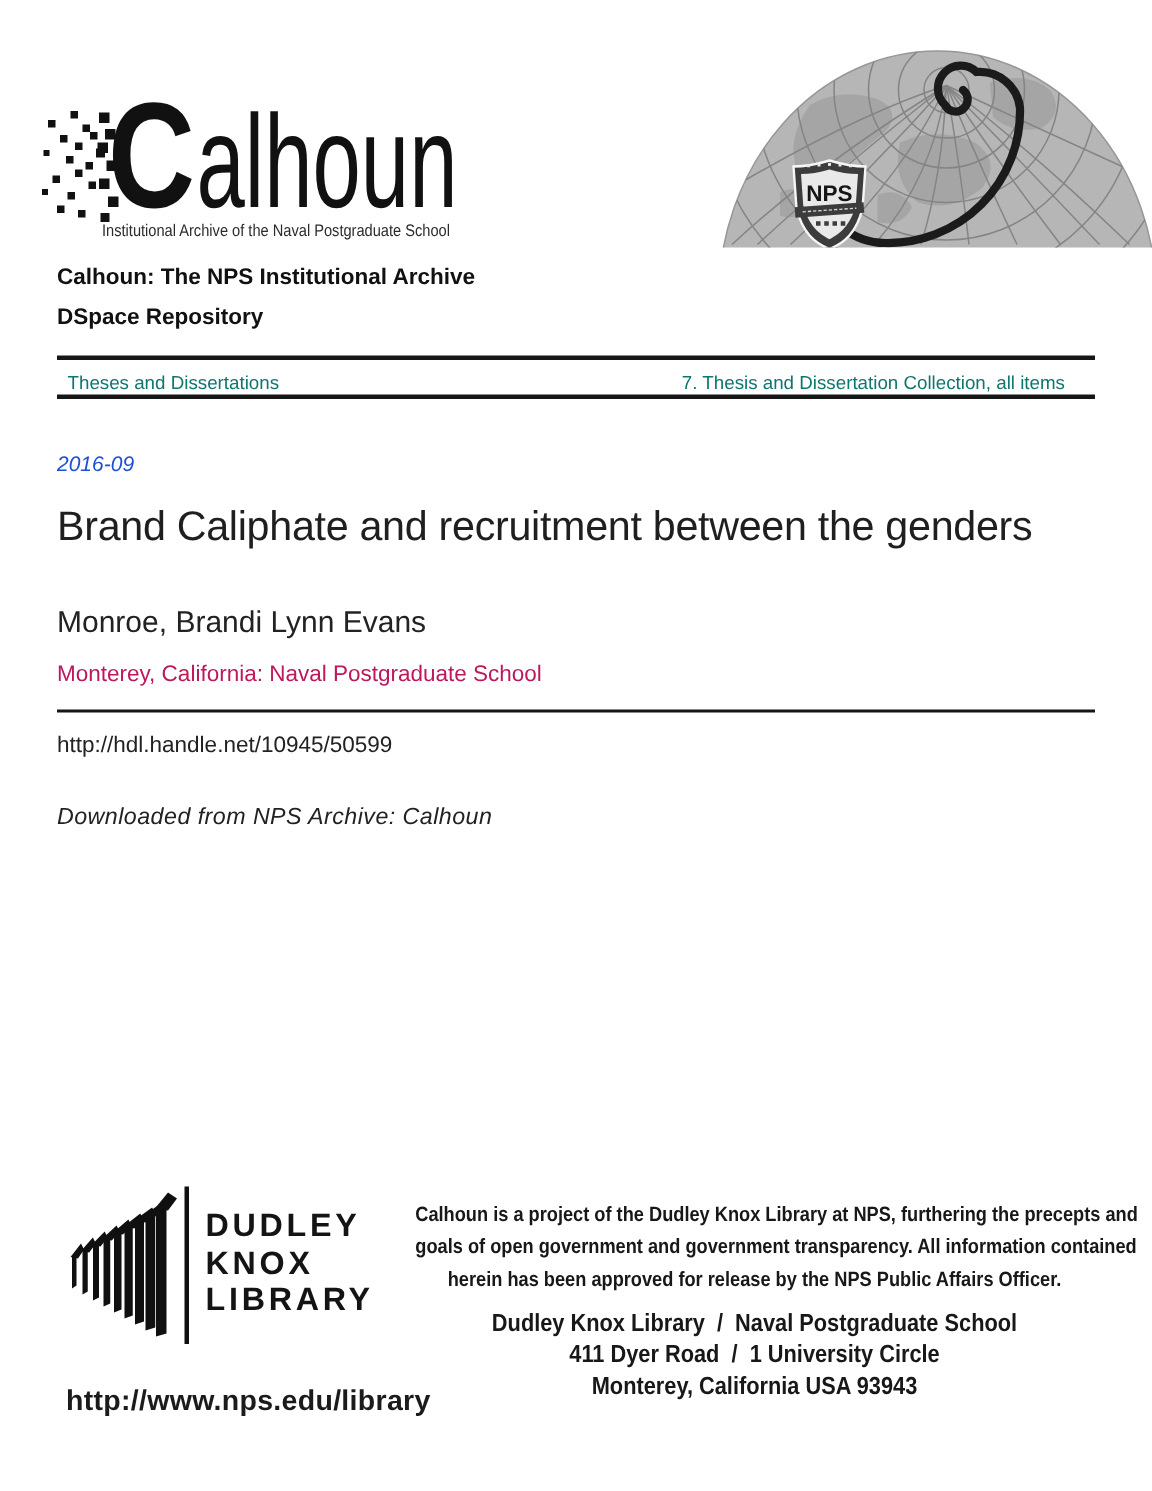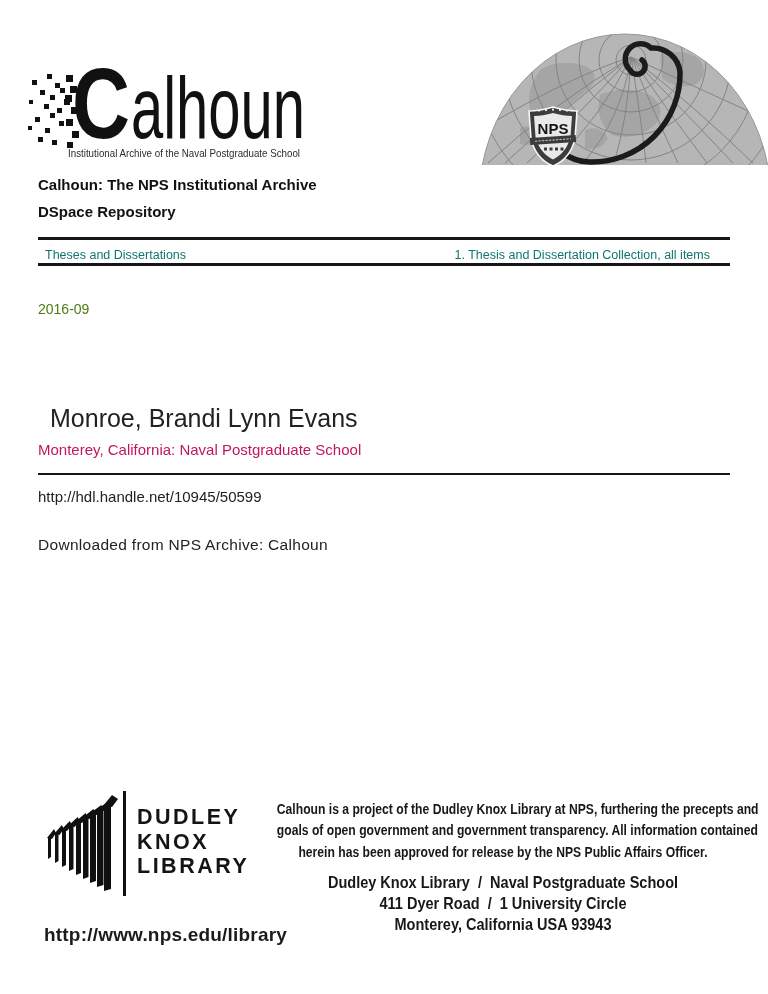--- a/index.html
+++ b/index.html
@@ -2,26 +2,26 @@
 <html><head>
 <meta charset="utf-8">
 <style>
   html,body{margin:0;padding:0;background:#ffffff;}
   #page{position:relative;width:768px;height:994px;background:#fff;overflow:hidden;
         font-family:"Liberation Sans",sans-serif;color:#1a1a1a;}
   .abs{position:absolute;}
   .rule{position:absolute;left:38px;width:692px;background:#161616;}
   .hdr{font-weight:bold;font-size:15px;color:#111;text-align:right;}
   .colrow{font-size:12.5px;color:#0f766e;}
-  .date{font-size:14px;color:#4d7c0f;}
+  .date{font-size:14px;color:#1d4ed8;font-style:italic;}
   .doctitle{font-size:27.5px;letter-spacing:-0.2px;color:#1f1f1f;white-space:nowrap;}
-  .author{font-size:25px;color:#222;margin-left:12px;}
+  .author{font-size:20px;color:#222;}
   .pub{font-size:15px;color:#be185d;}
   .handle{font-size:15px;color:#222;}
-  .note{font-size:15.5px;letter-spacing:0.3px;color:#222;}
+  .note{font-size:15.5px;font-style:italic;letter-spacing:0.3px;color:#222;}
   .dkl{font-size:21.5px;font-weight:bold;letter-spacing:2.5px;line-height:24.5px;color:#141414;}
   .liburl{font-size:19px;font-weight:600;letter-spacing:0.2px;color:#1b1b1b;}
   .rightcol{left:246px;top:799px;width:514px;transform:scaleX(0.88);transform-origin:50% 0;
             text-align:center;color:#181818;}
   .disc{font-size:13.8px;font-weight:bold;line-height:21.3px;white-space:pre;}
   .addr{font-size:16.5px;font-weight:bold;line-height:21px;white-space:pre;}
   .addrblock{margin-top:9px;}
   svg text{font-family:"Liberation Sans",sans-serif;}
 </style>
 </head>
@@ -122,24 +122,25 @@
           <rect x="560.5" y="147.5" width="3" height="3"></rect>
       </g>
     </g>
   </svg>
 
   <div class="abs hdr" style="left:38px;top:176px;">Calhoun: The NPS Institutional Archive</div>
   <div class="abs hdr" style="left:38px;top:203px;">DSpace Repository</div>
 
   <div class="rule" style="top:237px;height:3px;"></div>
   <div class="abs colrow" style="left:45px;top:248px;">Theses and Dissertations</div>
-  <div class="abs colrow" style="left:38px;top:248px;width:672px;text-align:right;">1. Thesis and Dissertation Collection, all items</div>
+  <div class="abs colrow" style="left:38px;top:248px;width:672px;text-align:right;">7. Thesis and Dissertation Collection, all items</div>
   <div class="rule" style="top:263px;height:3px;"></div>
 
   <div class="abs date" style="left:38px;top:301px;">2016-09</div>
+  <div class="abs doctitle" style="left:38px;top:335px;">Brand Caliphate and recruitment between the genders</div>
   <div class="abs author" style="left:38px;top:404px;">Monroe, Brandi Lynn Evans</div>
   <div class="abs pub" style="left:38px;top:441px;">Monterey, California: Naval Postgraduate School</div>
   <div class="rule" style="top:473px;height:2px;"></div>
   <div class="abs handle" style="left:38px;top:488px;">http://hdl.handle.net/10945/50599</div>
   <div class="abs note" style="left:38px;top:536px;">Downloaded from NPS Archive: Calhoun</div>
 
   <svg class="abs" style="left:46px;top:789px;" width="74" height="107" viewBox="0 0 74 107">
     <g fill="#101010">
       <path d="M2,48 L5,46 L5,68 L2,70 Z"></path>
         <path d="M1,49 L8,40 L10,44 L6,50 Z"></path>

